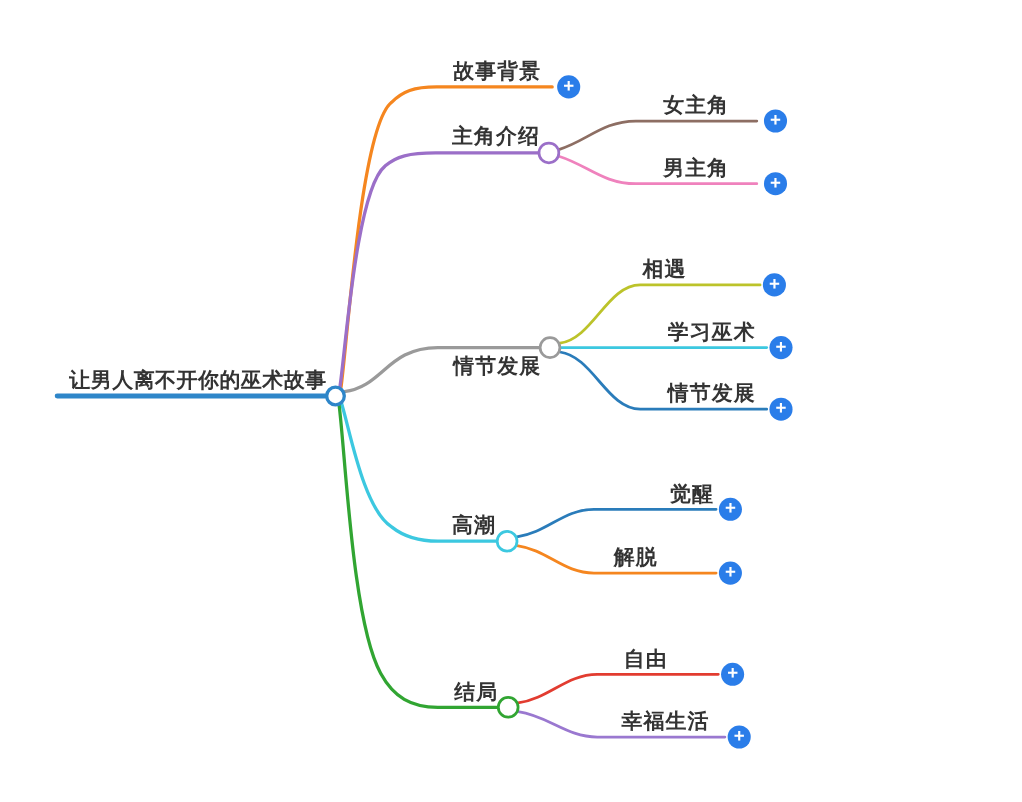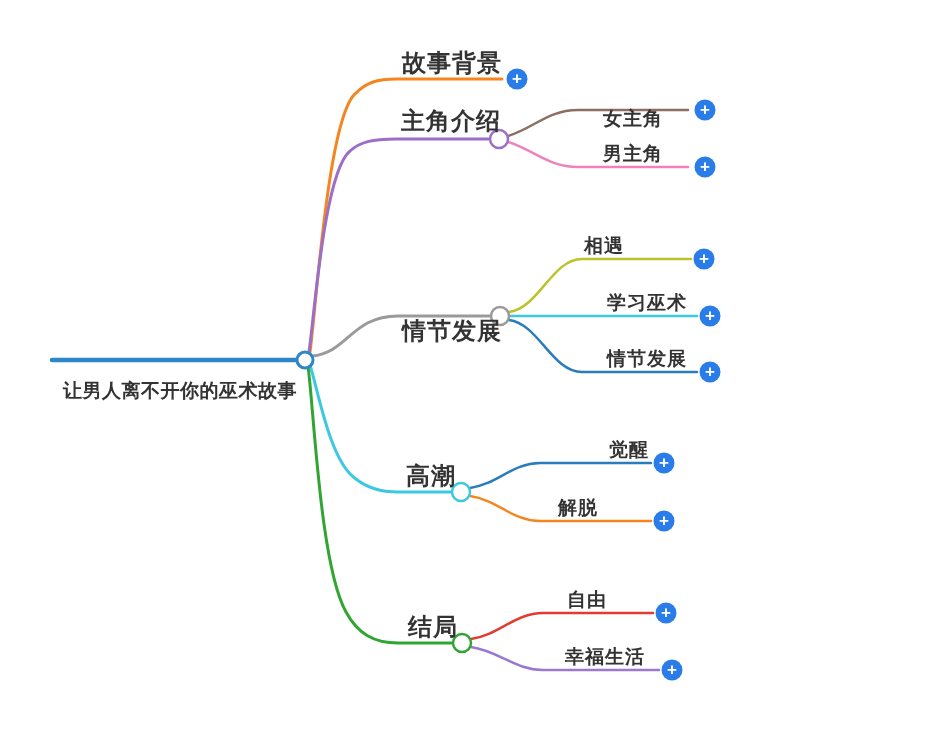--- a/index.html
+++ b/index.html
@@ -20,21 +20,21 @@
     position: absolute;
     transform: translate(-50%, -100%);
     font-weight: 700;
     color: #333333;
     white-space: nowrap;
     letter-spacing: 1px;
     cursor: default;
     line-height: 1.0;
   }
   .label.root   { font-size: 19px; letter-spacing: 0.5px; }
-  .label.branch { font-size: 24px; }
+  .label.branch { font-size: 19px; }
   .label.leaf   { font-size: 19px; }
   .add-btn {
     position: absolute;
     width: 21px; height: 21px;
     border-radius: 50%;
     background: var(--add-color, #2a7de9);
     transform: translate(-50%, -50%);
     display: flex; align-items: center; justify-content: center;
     cursor: pointer;
     box-sizing: border-box;
@@ -72,24 +72,24 @@
     <path d="M 471 639 C 499 635 515 613 543 613 L 653 613" fill="none" stroke-width="2.5" stroke-linecap="round" stroke="#e23c30"></path>
     <path d="M 471 647 C 499 651 515 670 543 670 L 659 670" fill="none" stroke-width="2.5" stroke-linecap="round" stroke="#9a78d0"></path>
 
     <circle cx="305" cy="360" r="8" fill="#ffffff" stroke-width="3" stroke="#2e86c9"></circle>
     <circle cx="499" cy="139" r="9" fill="#ffffff" stroke-width="2.5" stroke="#9b6fc8"></circle>
     <circle cx="500" cy="316" r="9" fill="#ffffff" stroke-width="2.5" stroke="#9a9a9a"></circle>
     <circle cx="461" cy="492" r="9" fill="#ffffff" stroke-width="2.5" stroke="#3cc8e0"></circle>
     <circle cx="462" cy="643" r="9" fill="#ffffff" stroke-width="2.5" stroke="#31a532"></circle>
   </svg>
 
-  <div class="label root" style="left:180px; top:356px;margin-top:44px;">让男人离不开你的巫术故事</div>
+  <div class="label root" style="left:180px; top:356px;">让男人离不开你的巫术故事</div>
   <div class="label branch" style="left:452px; top:75px;">故事背景</div>
   <div class="label branch" style="left:451px; top:135px;font-family:Liberation Mono, monospace;">主角介绍</div>
-  <div class="label leaf" style="left:633px; top:106px;margin-top:22px;">女主角</div>
+  <div class="label leaf" style="left:633px; top:106px;">女主角</div>
   <div class="label leaf" style="left:633px; top:163px;">男主角</div>
   <div class="label branch" style="left:452px; top:311px;margin-top:32px;">情节发展</div>
   <div class="label leaf" style="left:604px; top:255px;">相遇</div>
   <div class="label leaf" style="left:647px; top:312px;">学习巫术</div>
   <div class="label leaf" style="left:647px; top:368px;">情节发展</div>
   <div class="label branch" style="left:431px; top:488px;">高潮</div>
   <div class="label leaf" style="left:585px; top:459px;margin-left:44px;">觉醒</div>
   <div class="label leaf" style="left:578px; top:517px;">解脱</div>
   <div class="label branch" style="left:433px; top:639px;">结局</div>
   <div class="label leaf" style="left:587px; top:609px;">自由</div>

